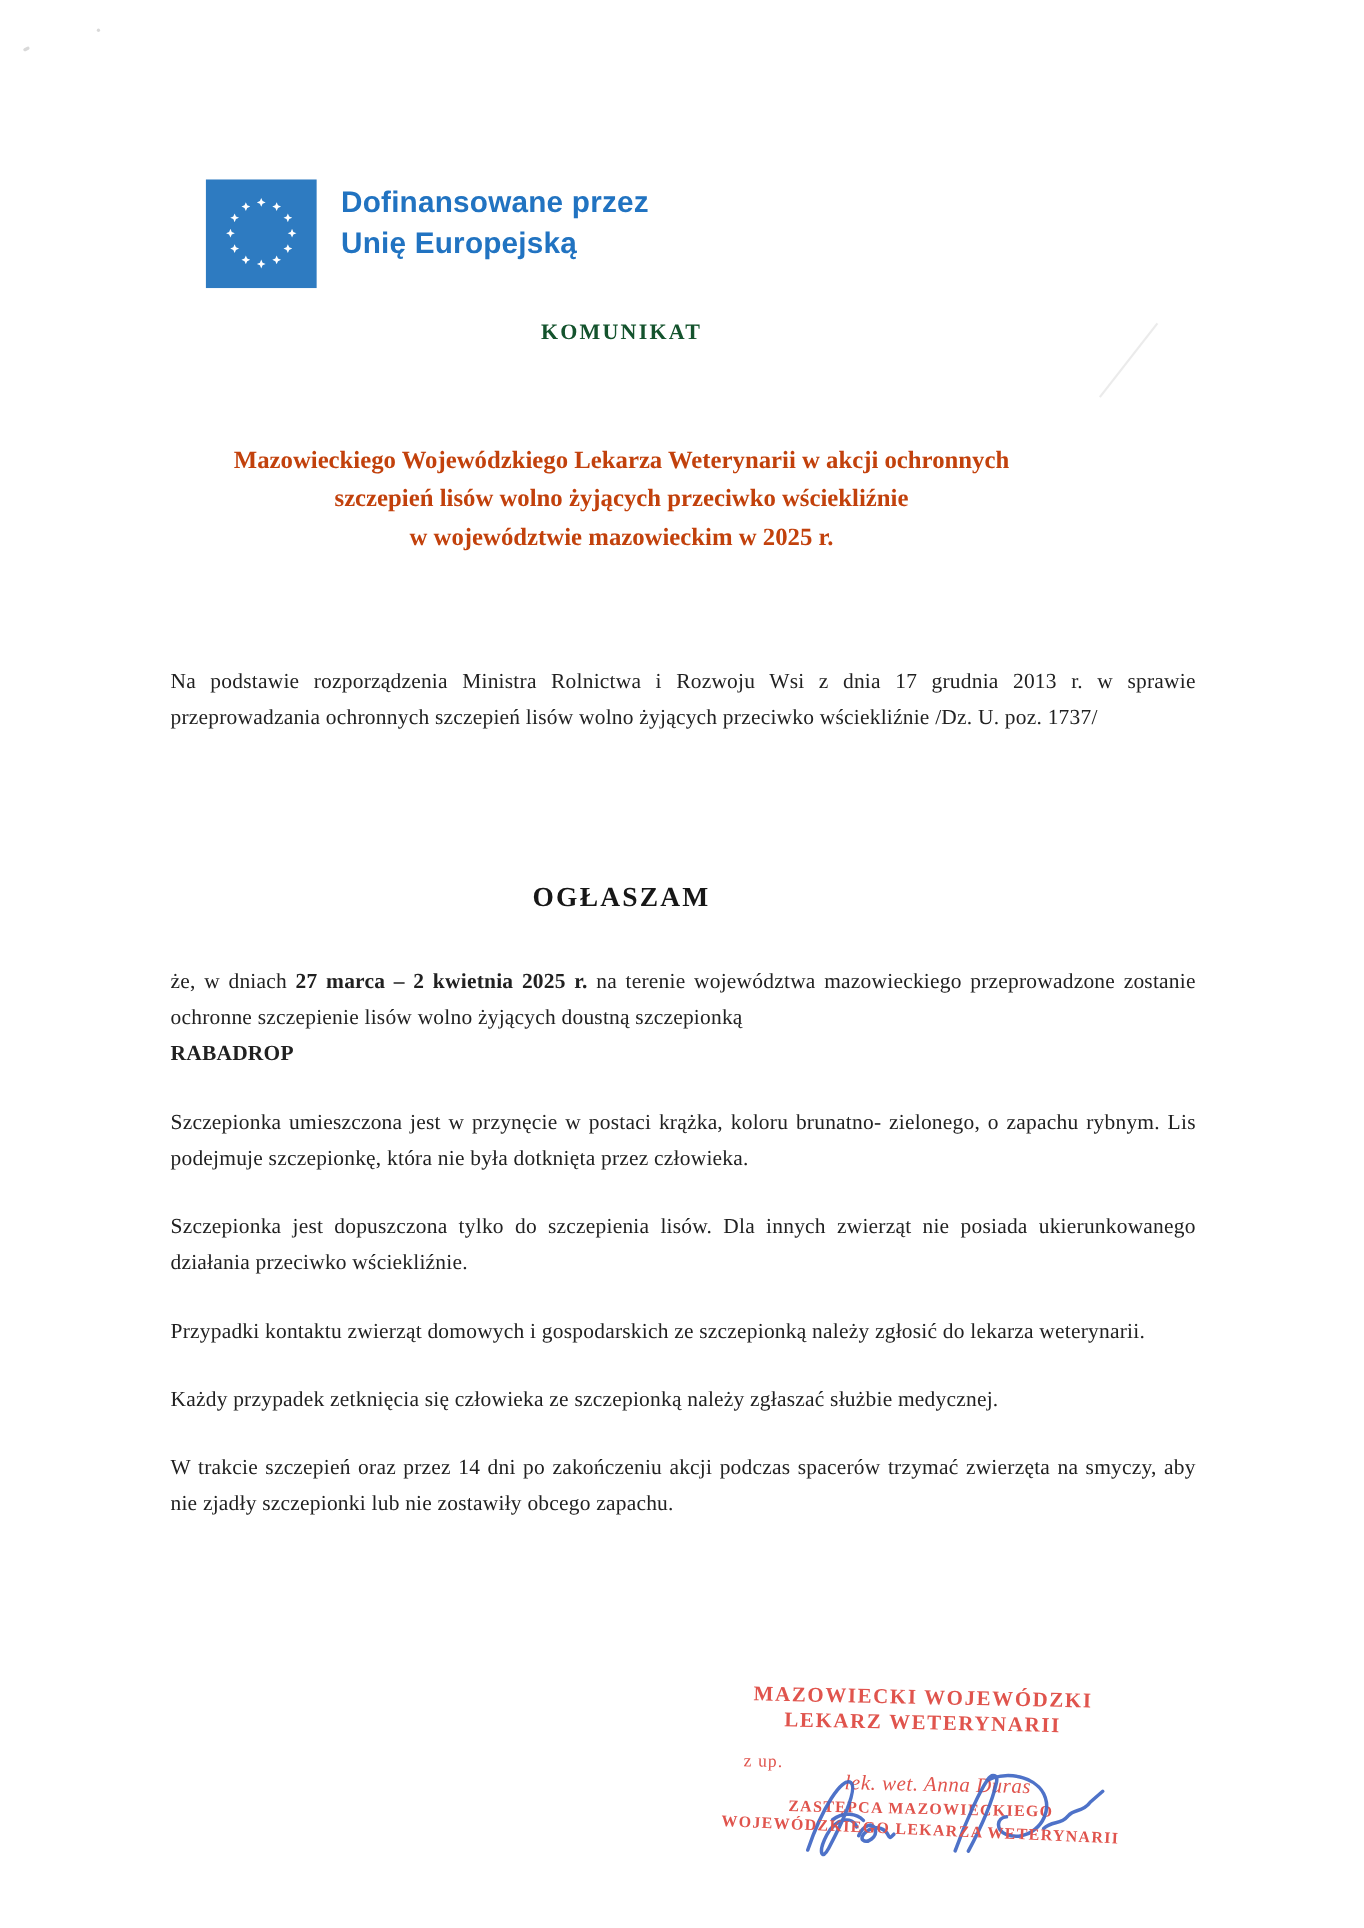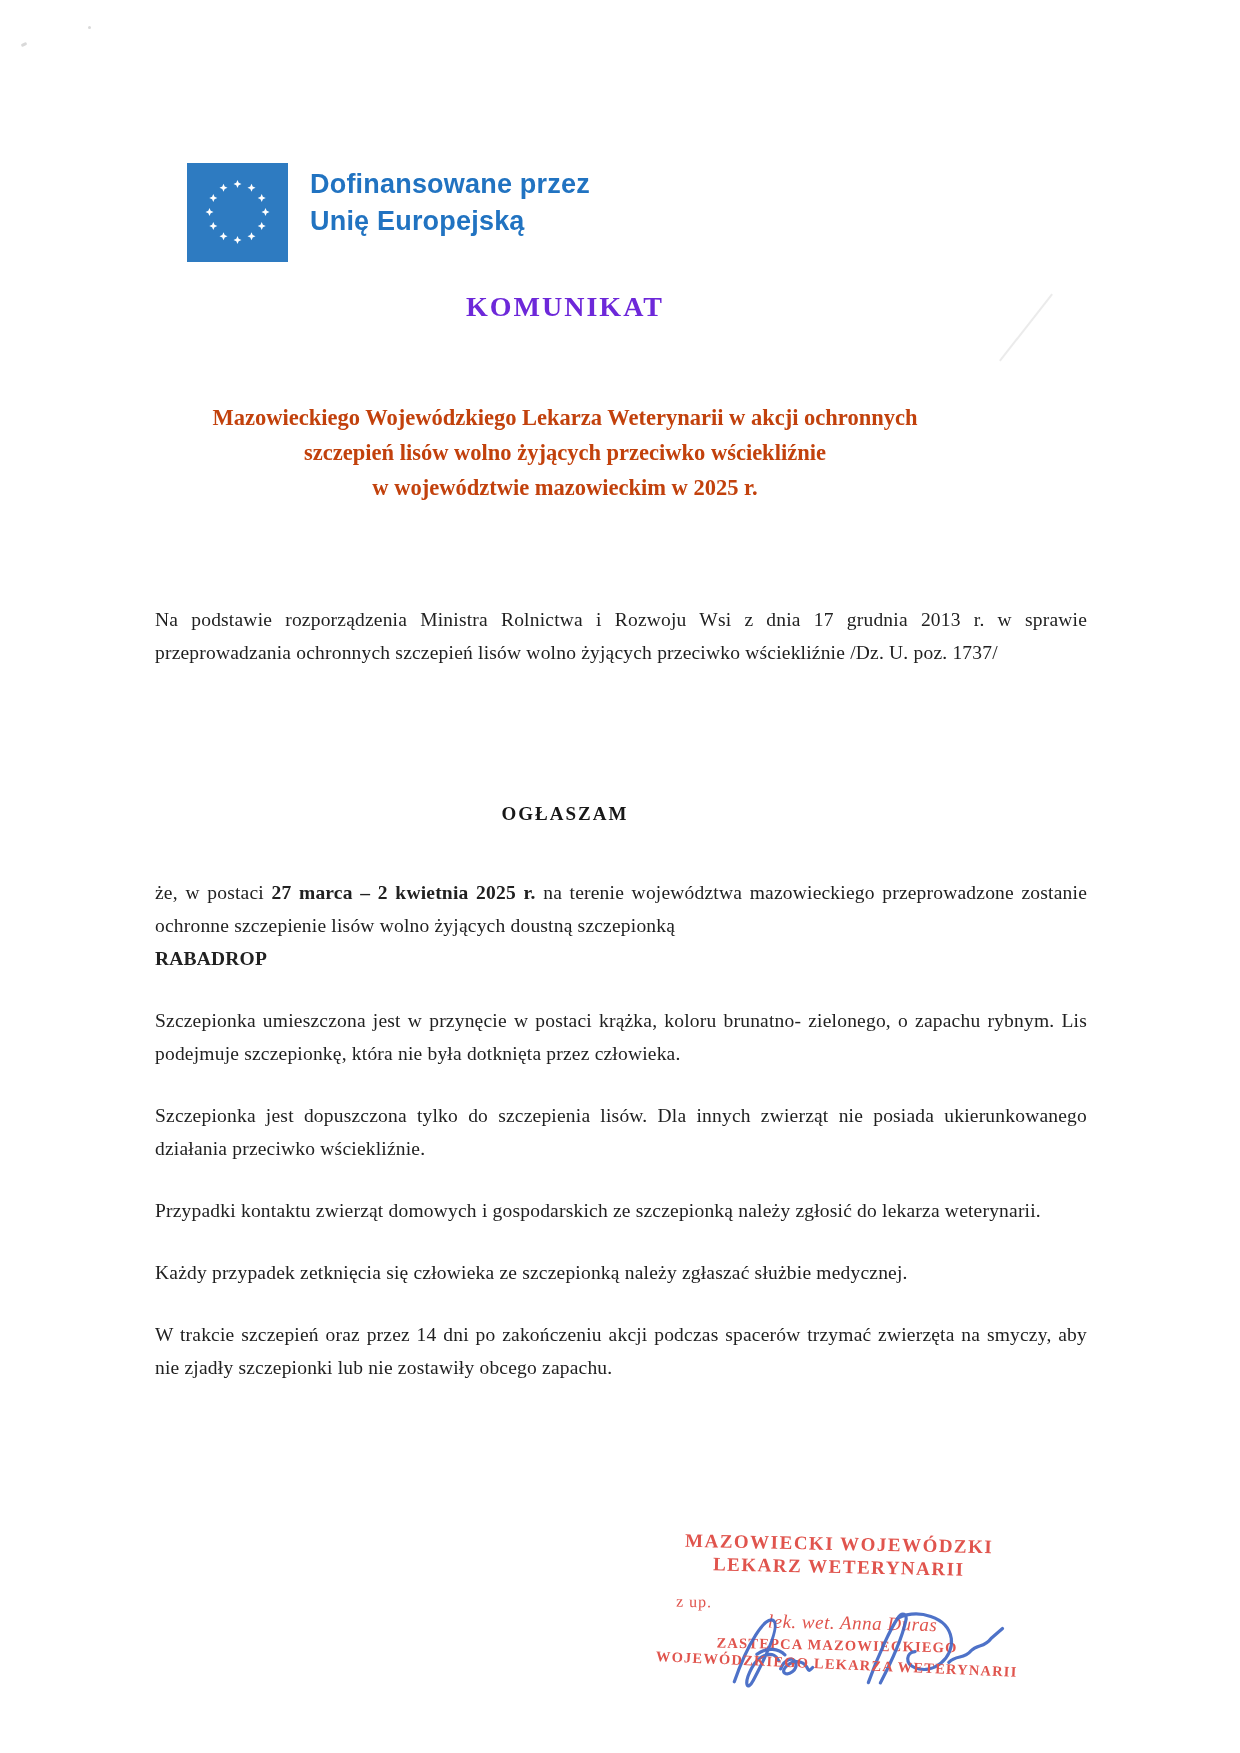--- a/index.html
+++ b/index.html
@@ -17,23 +17,23 @@
   .eu-logo{position:absolute;left:187px;top:163px;display:flex;align-items:flex-start;}
   .eu-flag{display:block;}
   .eu-text{
     margin-left:22px;margin-top:3px;
     font-family:"Liberation Sans", sans-serif;
     font-weight:bold;font-size:27px;line-height:37px;
     letter-spacing:0.2px;
   }
   
   .center-col{position:absolute;left:0;width:1130px;text-align:center;}
-  .doc-title{top:291px;font-size:28px;font-weight:bold;letter-spacing:2px;color:#6d28d9;}
+  .doc-title{top:291px;font-size:20px;font-weight:bold;letter-spacing:2px;color:#14532d;}
   .doc-heading{top:400px;font-size:22.5px;font-weight:bold;line-height:35px;color:#c2410c;}
-  .announce-heading{top:803px;font-size:19px;font-weight:bold;letter-spacing:2px;color:#171717;}
+  .announce-heading{top:803px;font-size:25px;font-weight:bold;letter-spacing:2px;color:#171717;}
   
   .body-col{position:absolute;left:155px;width:932px;font-size:19.5px;line-height:33px;color:#212121;letter-spacing:0.2px;}
   .intro{top:603px;text-align:justify;}
   .body-flow{top:876px;}
   .para{margin:0 0 29px 0;text-align:justify;}
   .para:last-child{margin-bottom:0;}
   .ann-line{display:block;}
   .bold{font-weight:bold;}
   
   .stamp{
@@ -94,21 +94,21 @@
     <div>szczepień lisów wolno żyjących przeciwko wściekliźnie</div>
     <div>w województwie mazowieckim w 2025 r.</div>
   </div>
 
   <div class="body-col intro">Na podstawie rozporządzenia Ministra Rolnictwa i Rozwoju Wsi z dnia 17 grudnia 2013 r. w sprawie przeprowadzania ochronnych szczepień lisów wolno żyjących przeciwko wściekliźnie /Dz. U. poz. 1737/</div>
 
   <div class="center-col announce-heading">OGŁASZAM</div>
 
   <div class="body-col body-flow">
     <div class="para">
-      <span>że, w postaci </span><span class="bold">27 marca – 2 kwietnia 2025 r.</span><span> na terenie województwa mazowieckiego przeprowadzone zostanie ochronne szczepienie lisów wolno żyjących doustną szczepionką</span>
+      <span>że, w dniach </span><span class="bold">27 marca – 2 kwietnia 2025 r.</span><span> na terenie województwa mazowieckiego przeprowadzone zostanie ochronne szczepienie lisów wolno żyjących doustną szczepionką</span>
       <span class="ann-line bold">RABADROP</span>
     </div>
     <p class="para">Szczepionka umieszczona jest w przynęcie w postaci krążka, koloru brunatno- zielonego, o zapachu rybnym. Lis podejmuje szczepionkę, która nie była dotknięta przez człowieka.</p>
     <p class="para">Szczepionka jest dopuszczona tylko do szczepienia lisów. Dla innych zwierząt nie posiada ukierunkowanego działania przeciwko wściekliźnie.</p>
     <p class="para">Przypadki kontaktu zwierząt domowych i gospodarskich ze szczepionką należy zgłosić do lekarza weterynarii.</p>
     <p class="para">Każdy przypadek zetknięcia się człowieka ze szczepionką należy zgłaszać służbie medycznej.</p>
     <p class="para">W trakcie szczepień oraz przez 14 dni po zakończeniu akcji podczas spacerów trzymać zwierzęta na smyczy, aby nie zjadły szczepionki lub nie zostawiły obcego zapachu.</p>
   </div>
 
   <div class="stamp">

